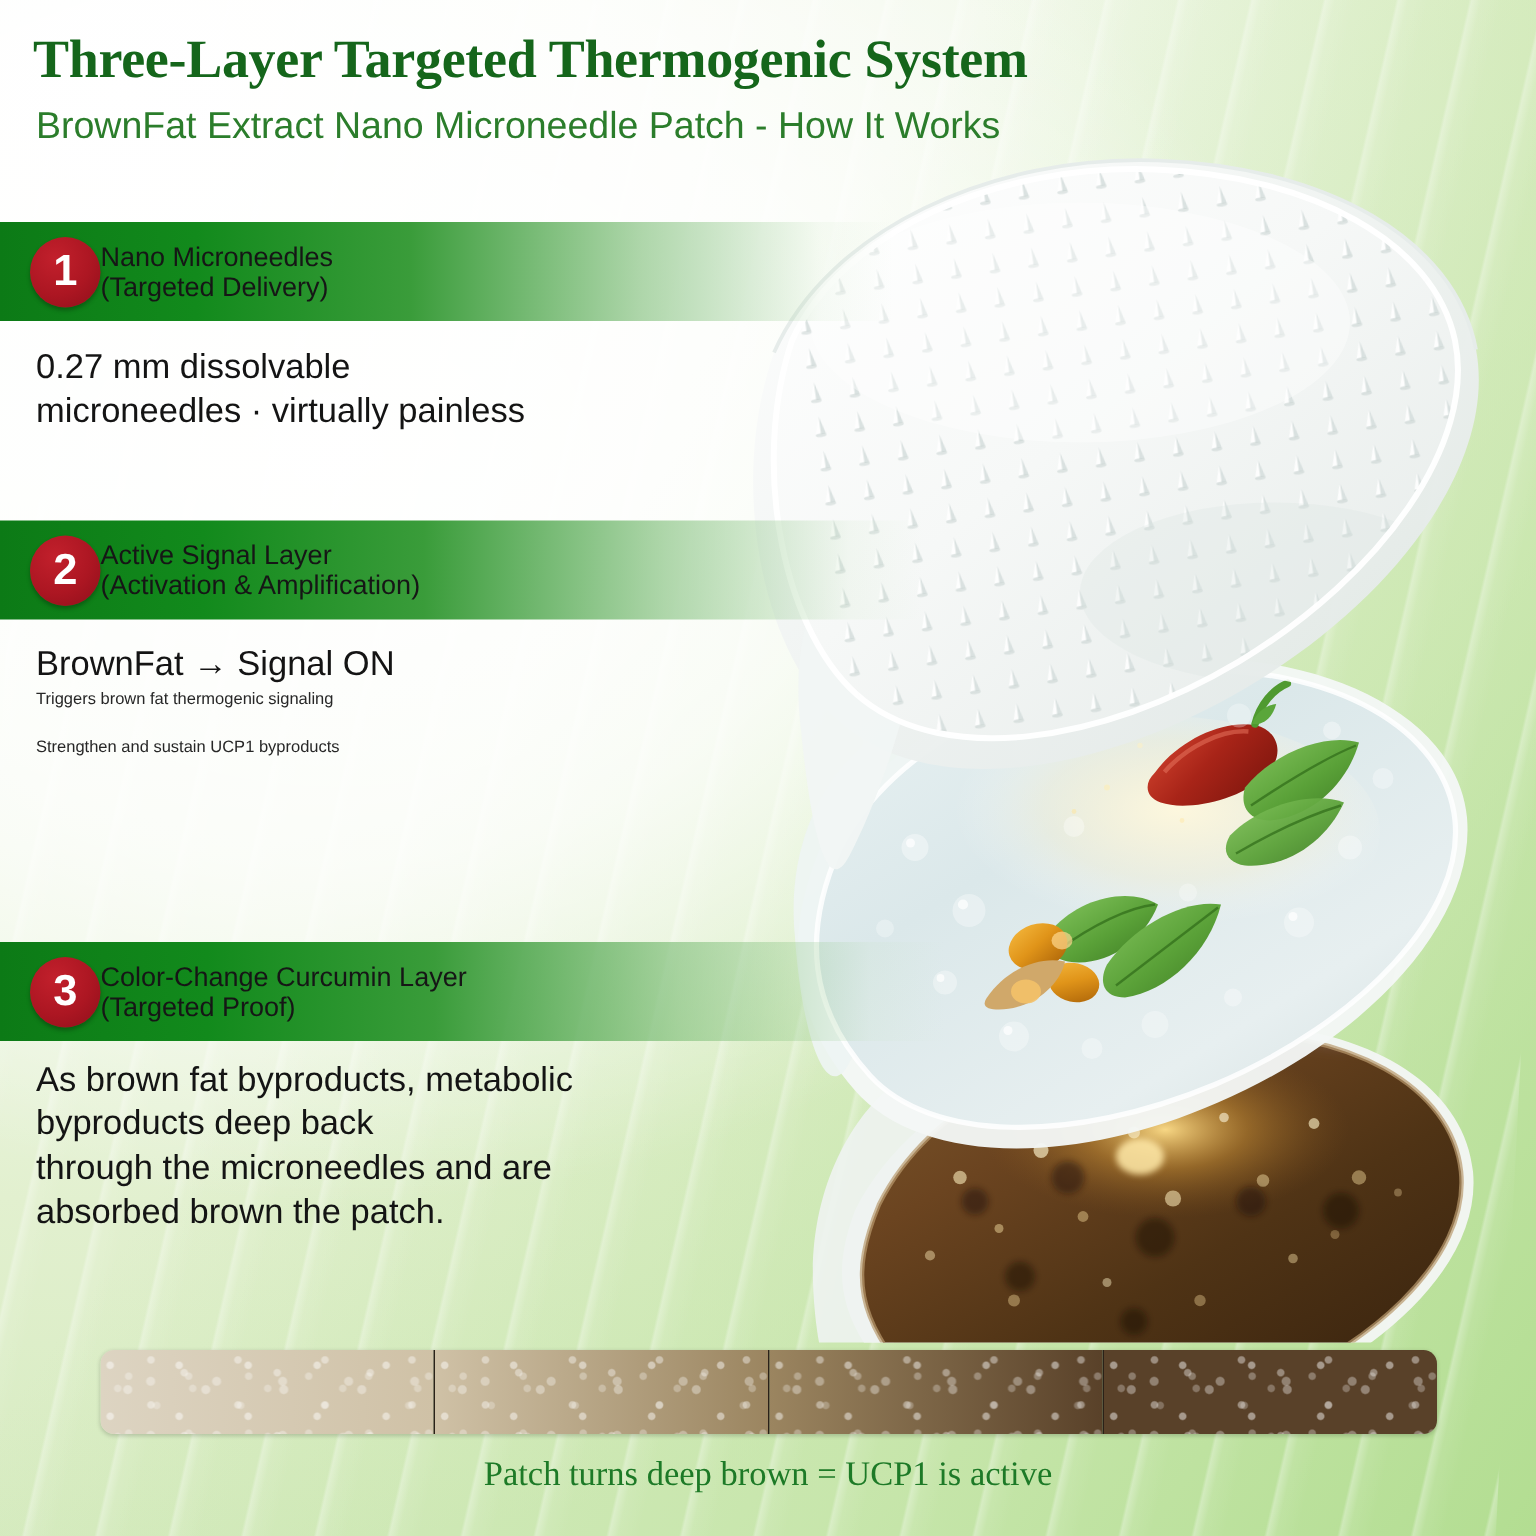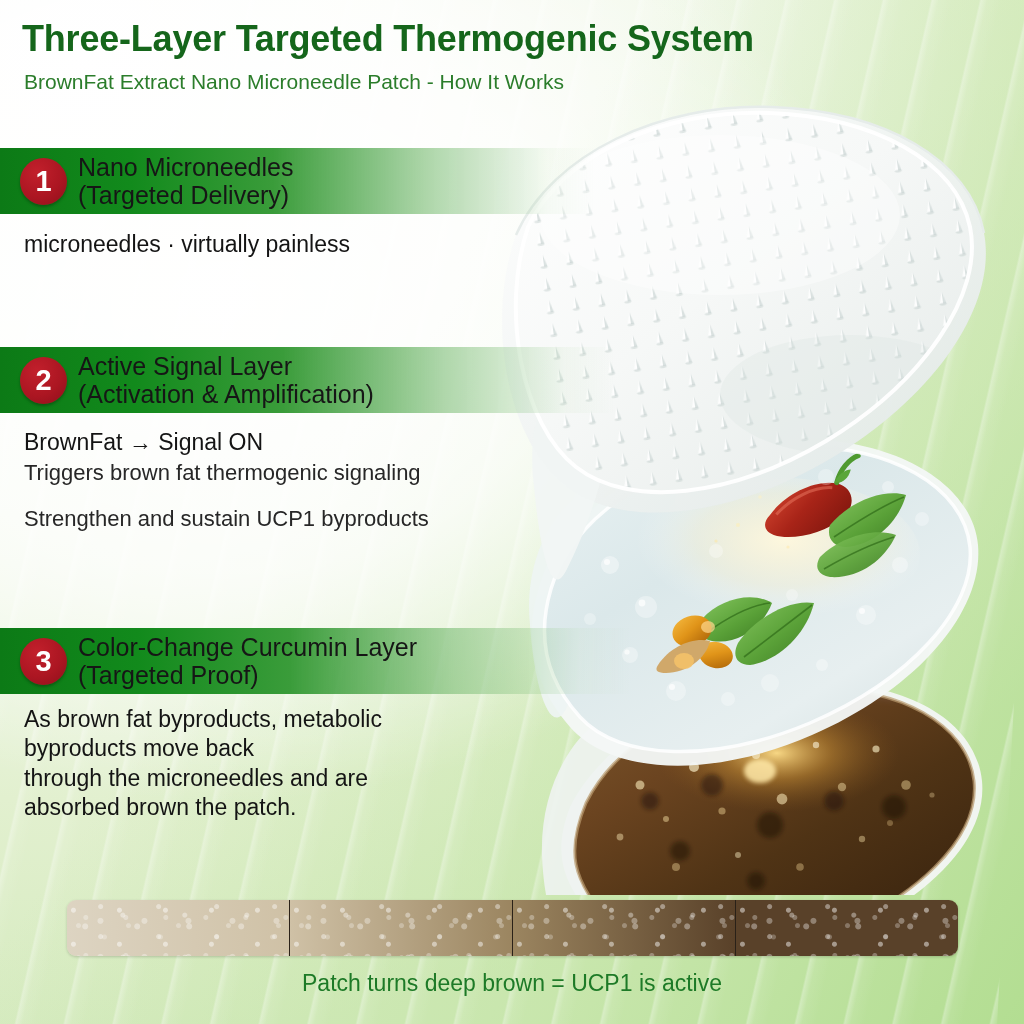--- a/index.html
+++ b/index.html
@@ -41,25 +41,25 @@
   }
   .bg-veil {
     position: absolute; inset: 0;
     background: radial-gradient(80% 62% at 22% 30%, rgba(255,255,255,0.96) 0%, rgba(255,255,255,0.70) 42%, rgba(255,255,255,0) 78%);
   }
 
   
   .title {
     position: absolute; left: 22px; top: 18px;
     font-size: 36px; font-weight: bold; letter-spacing: -0.2px;
-    color: #15661b; white-space: nowrap;
+    color: #15661b; white-space: nowrap; font-family: Liberation Serif, serif;
   }
   .subtitle {
     position: absolute; left: 24px; top: 70px;
-    font-size: 21px; color: #2b7d2b; white-space: nowrap;
+    font-size: 25px; color: #2b7d2b; white-space: nowrap;
   }
 
   
   .band {
     position: absolute; left: 0;
     height: 66px;
     background: linear-gradient(90deg,
         #0c7a16 0%, #128a1c 22%, #3a9c3a 46%,
         rgba(126,190,120,0.62) 72%, rgba(190,224,180,0.12) 92%, rgba(255,255,255,0) 100%);
     display: flex; align-items: center;
@@ -69,35 +69,34 @@
     margin-left: 20px;
     width: 47px; height: 47px; flex: 0 0 47px;
     border-radius: 50%;
     background: radial-gradient(circle at 36% 30%, #c2202c 0%, #ac1622 55%, #8e0f1b 100%);
     box-shadow: 0 2px 3px rgba(0,0,0,.28);
     color: #fff; font-size: 29px; font-weight: bold;
     display: flex; align-items: center; justify-content: center;
     line-height: 1;
   }
   .band-text {
-    margin-left: 11px;
     color: #161616;
-    font-size: 25px;
+    font-size: 18px;
     line-height: 1.12;
     white-space: nowrap;
   }
   .band-text .l2 { display: block; }
 
   
   .copy { position: absolute; color: #151515; }
   .copy .big {
     font-size: 23px; line-height: 1.28; color: #141414;
   }
   .copy .sub {
-    font-size: 22px; line-height: 1.3; color: #272727; margin-top: 2px;
+    font-size: 11px; line-height: 1.3; color: #272727; margin-top: 2px;
   }
   .copy .gap { height: 15px; }
 
   
   .patch-wrap { position: absolute; left: 470px; top: 95px; width: 554px; height: 800px; }
 
   
   .strip {
     position: absolute; left: 67px; top: 900px;
     width: 891px; height: 56px;
@@ -119,20 +118,21 @@
       radial-gradient(circle at 47% 46%, rgba(255,255,255,.36) 0 2px, rgba(255,255,255,0) 3px),
       radial-gradient(circle at 67% 84%, rgba(255,255,255,.30) 0 2px, rgba(255,255,255,0) 3px);
     background-size: 46px 34px, 52px 40px, 58px 30px, 44px 36px, 62px 42px, 50px 32px, 40px 38px, 56px 44px;
     opacity: .85;
   }
   .strip-caption {
     position: absolute; left: 0; right: 0; top: 970px;
     text-align: center;
     font-size: 23px; color: #1d7a27;
     font-weight: 500;
+    font-family: Liberation Serif, serif;
   }
 </style>
 </head>
 <body>
 
 <div id="stage">
 
   <div class="bg-base"></div>
   <div class="bg-green-corner"></div>
   <div class="bg-streaks"></div>
@@ -366,20 +366,21 @@
   </div>
 
   <div class="band" style="top:148px; width:595px;">
     <div class="band-num">1</div>
     <div class="band-text">
       <span>Nano Microneedles</span>
       <span class="l2">(Targeted Delivery)</span>
     </div>
   </div>
   <div class="copy" style="left:24px; top:230px; width:430px;">
+    <div class="big">0.27 mm dissolvable</div>
     <div class="big">microneedles · virtually painless</div>
   </div>
 
   <div class="band" style="top:347px; width:615px;">
     <div class="band-num">2</div>
     <div class="band-text">
       <span>Active Signal Layer</span>
       <span class="l2">(Activation &amp; Amplification)</span>
     </div>
   </div>
@@ -392,21 +393,21 @@
 
   <div class="band" style="top:628px; width:630px;">
     <div class="band-num">3</div>
     <div class="band-text">
       <span>Color-Change Curcumin Layer</span>
       <span class="l2">(Targeted Proof)</span>
     </div>
   </div>
   <div class="copy" style="left:24px; top:705px; width:460px;">
     <div class="big">As brown fat byproducts, metabolic</div>
-    <div class="big">byproducts move back</div>
+    <div class="big">byproducts deep back</div>
     <div class="big">through the microneedles and are</div>
     <div class="big">absorbed brown the patch.</div>
   </div>
 
   <div class="strip">
     <div class="strip-seg" style="background: linear-gradient(90deg, rgb(221, 212, 194) 0%, rgb(207, 193, 166) 100%);">
       <div class="speckle"></div>
     </div>
     <div class="strip-seg" style="background: linear-gradient(90deg, rgb(207, 193, 166) 0%, rgb(155, 133, 96) 100%);">
       <div class="speckle"></div>

